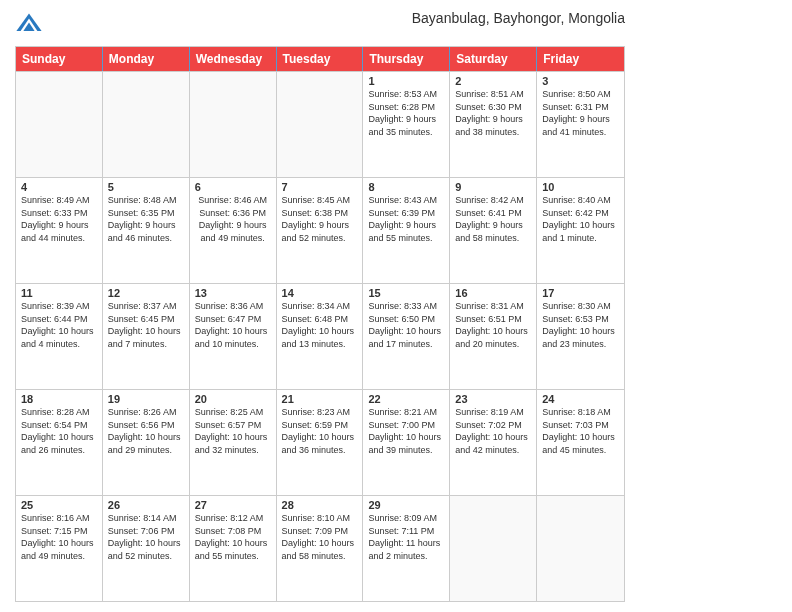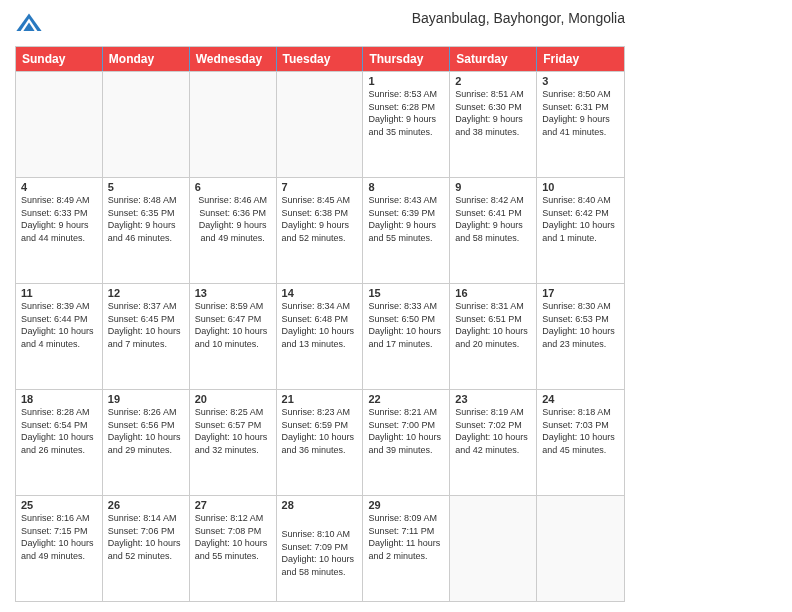--- a/index.html
+++ b/index.html
@@ -234,21 +234,21 @@
           </div>
           <div class="calendar-cell">
             <div class="day-number">12</div>
             <div class="cell-info" style="white-space: pre-line;">Sunrise: 8:37 AM
 Sunset: 6:45 PM
 Daylight: 10 hours
 and 7 minutes.</div>
           </div>
           <div class="calendar-cell">
             <div class="day-number">13</div>
-            <div class="cell-info" style="white-space: pre-line;">Sunrise: 8:59 AM
+            <div class="cell-info" style="white-space: pre-line;">Sunrise: 8:36 AM
 Sunset: 6:47 PM
 Daylight: 10 hours
 and 10 minutes.</div>
           </div>
           <div class="calendar-cell">
             <div class="day-number">14</div>
             <div class="cell-info" style="white-space: pre-line;">Sunrise: 8:34 AM
 Sunset: 6:48 PM
 Daylight: 10 hours
 and 13 minutes.</div>
@@ -343,21 +343,21 @@
           </div>
           <div class="calendar-cell">
             <div class="day-number">27</div>
             <div class="cell-info" style="white-space: pre-line;">Sunrise: 8:12 AM
 Sunset: 7:08 PM
 Daylight: 10 hours
 and 55 minutes.</div>
           </div>
           <div class="calendar-cell">
             <div class="day-number">28</div>
-            <div class="cell-info" style="white-space: pre-line; margin-top: 16px;">Sunrise: 8:10 AM
+            <div class="cell-info" style="white-space: pre-line;">Sunrise: 8:10 AM
 Sunset: 7:09 PM
 Daylight: 10 hours
 and 58 minutes.</div>
           </div>
           <div class="calendar-cell">
             <div class="day-number">29</div>
             <div class="cell-info" style="white-space: pre-line;">Sunrise: 8:09 AM
 Sunset: 7:11 PM
 Daylight: 11 hours
 and 2 minutes.</div>

